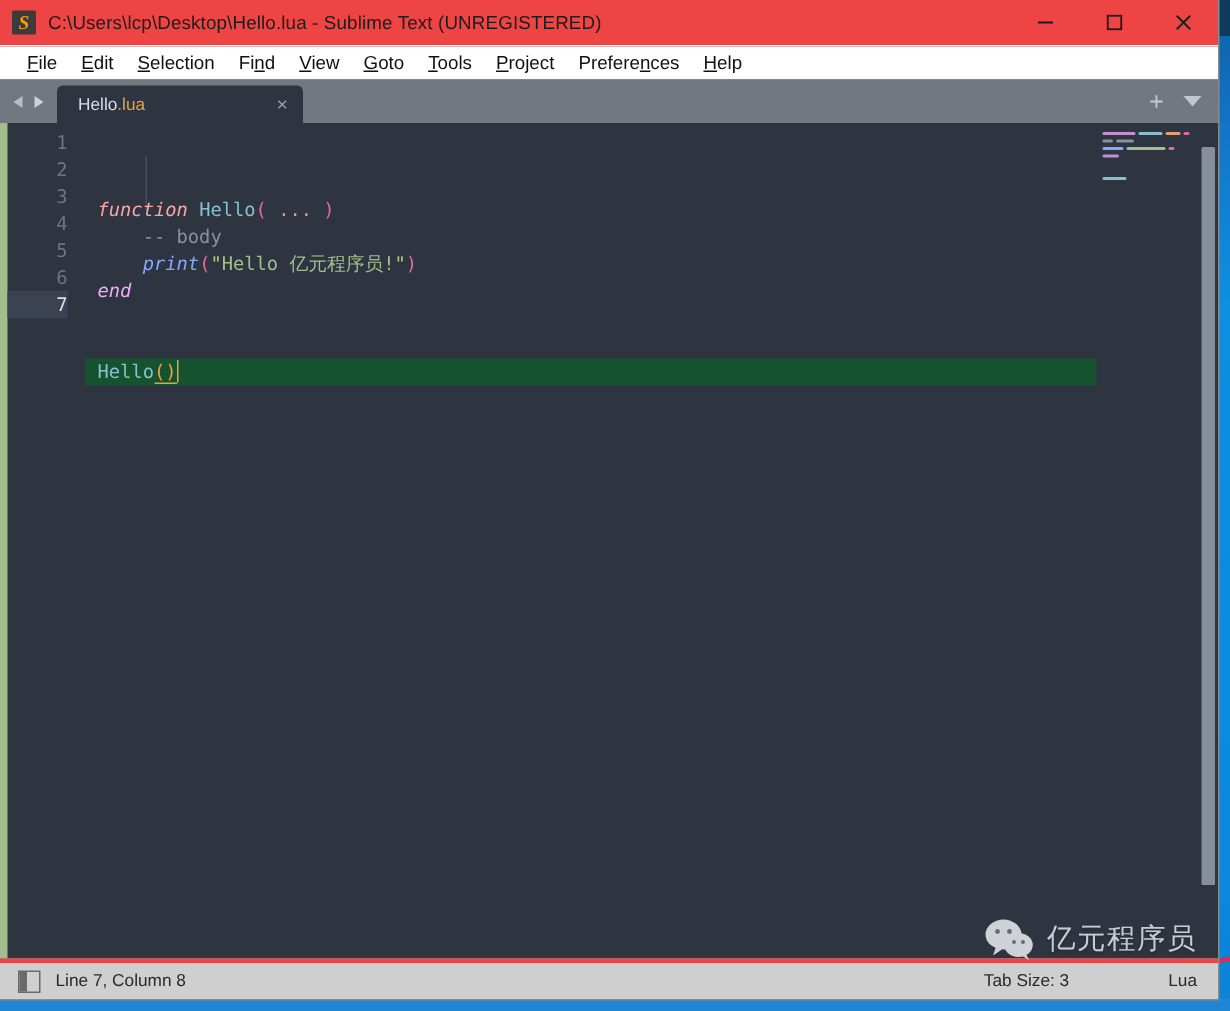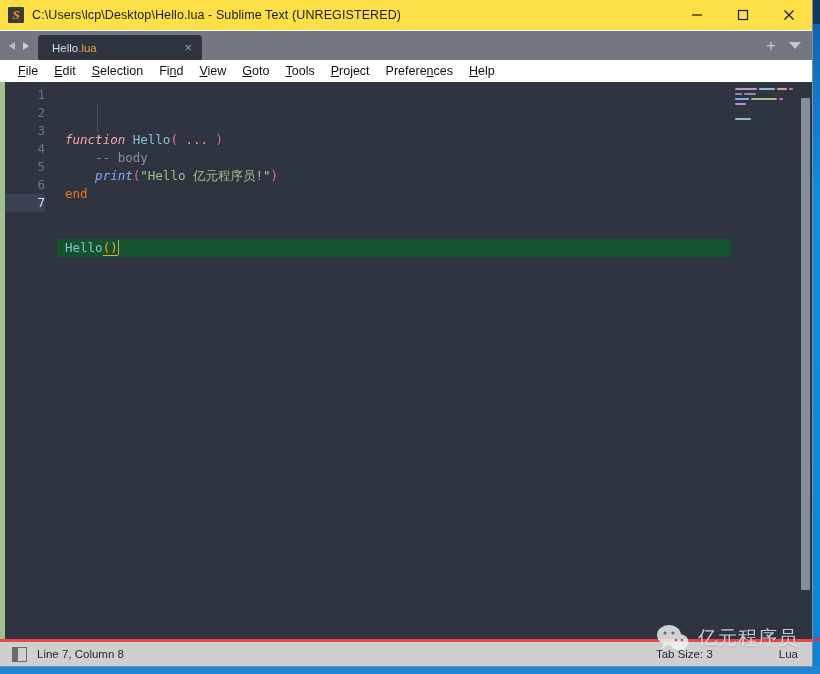--- a/index.html
+++ b/index.html
@@ -57,21 +57,21 @@
     background: #2e3440;
     box-shadow: 0 0 0 1px #8a8a8a;
     display: flex;
     flex-direction: column;
     overflow: hidden;
   }
 
   
   #title-bar {
     height: 30px;
-    background: #fde047;
+    background: #ef4444;
     border-bottom: 1px solid #ffffff;
     display: flex;
     align-items: center;
     flex: none;
     position: relative;
     text-align: center;
   }
   #app-icon {
     width: 16px;
     height: 16px;
@@ -235,21 +235,21 @@
     overflow: hidden;
   }
   .code-line {
     height: 18px;
     line-height: 18px;
     padding-left: 8px;
     position: relative;
   }
   .code-line.active { background: #14532d; }
   .tok-kw { color: #fca5a5; font-style: italic; }
-  .tok-kw-plain { color: #f97316; }
+  .tok-kw-plain { color: #f0abfc; font-style: italic; }
   .tok-fn { color: #88c0d0; }
   .tok-paren { color: #e06c9c; }
   .tok-vararg { color: #e0a070; }
   .tok-comment { color: #8a919e; }
   .tok-builtin { color: #82aaff; font-style: italic; }
   .tok-str { color: #a3be8c; }
   .tok-str-q { color: #b5cc7e; }
   .tok-bracket-match {
     color: #e8a33d;
     border-bottom: 1px solid #e8a33d;
@@ -341,21 +341,21 @@
   }
   .status-item {
     font-size: 11.5px;
     color: #2a2a2a;
   }
 
   
   #watermark {
     position: absolute;
     right: 22px;
-    bottom: 22px;
+    bottom: 34px;
     display: flex;
     align-items: center;
     gap: 8px;
     opacity: 0.82;
     pointer-events: none;
   }
   #watermark-text {
     font-size: 19px;
     color: #e9edf2;
     font-family: "DejaVu Sans", sans-serif;
@@ -389,20 +389,33 @@
         </svg>
       </div>
       <div class="win-btn">
         <svg width="12" height="12" viewBox="0 0 12 12">
           <line x1="1.5" y1="1.5" x2="10.5" y2="10.5" stroke="#1a1a1a" stroke-width="1.2"></line>
           <line x1="10.5" y1="1.5" x2="1.5" y2="10.5" stroke="#1a1a1a" stroke-width="1.2"></line>
         </svg>
       </div>
     </div>
   </div>
+
+  <div id="menu-bar">
+      <div class="menu-item"><u>F</u>ile</div>
+      <div class="menu-item"><u>E</u>dit</div>
+      <div class="menu-item"><u>S</u>election</div>
+      <div class="menu-item">Fi<u>n</u>d</div>
+      <div class="menu-item"><u>V</u>iew</div>
+      <div class="menu-item"><u>G</u>oto</div>
+      <div class="menu-item"><u>T</u>ools</div>
+      <div class="menu-item"><u>P</u>roject</div>
+      <div class="menu-item">Prefere<u>n</u>ces</div>
+      <div class="menu-item"><u>H</u>elp</div>
+    </div>
 
   <div id="tab-bar">
     <div id="tab-nav">
       <svg class="tab-arrow" width="9" height="10" viewBox="0 0 9 10">
         <polygon points="7,1 7,9 1,5" fill="#b9bdc4"></polygon>
       </svg>
       <svg class="tab-arrow" width="9" height="10" viewBox="0 0 9 10">
         <polygon points="2,1 2,9 8,5" fill="#cdd1d6"></polygon>
       </svg>
     </div>
@@ -412,33 +425,20 @@
           <span class="tab-close">×</span>
         </div>
       </div>
     <div id="tab-bar-right">
       <div id="new-tab-btn">+</div>
       <svg id="tab-menu-btn" width="14" height="9" viewBox="0 0 14 9">
         <polygon points="1,1 13,1 7,8" fill="#c3c7cd"></polygon>
       </svg>
     </div>
   </div>
-
-  <div id="menu-bar">
-      <div class="menu-item"><u>F</u>ile</div>
-      <div class="menu-item"><u>E</u>dit</div>
-      <div class="menu-item"><u>S</u>election</div>
-      <div class="menu-item">Fi<u>n</u>d</div>
-      <div class="menu-item"><u>V</u>iew</div>
-      <div class="menu-item"><u>G</u>oto</div>
-      <div class="menu-item"><u>T</u>ools</div>
-      <div class="menu-item"><u>P</u>roject</div>
-      <div class="menu-item">Prefere<u>n</u>ces</div>
-      <div class="menu-item"><u>H</u>elp</div>
-    </div>
 
   <div id="editor">
     <div id="modified-strip"></div>
     <div id="gutter">
         <div class="gutter-line">1</div>
         <div class="gutter-line">2</div>
         <div class="gutter-line">3</div>
         <div class="gutter-line">4</div>
         <div class="gutter-line">5</div>
         <div class="gutter-line">6</div>

